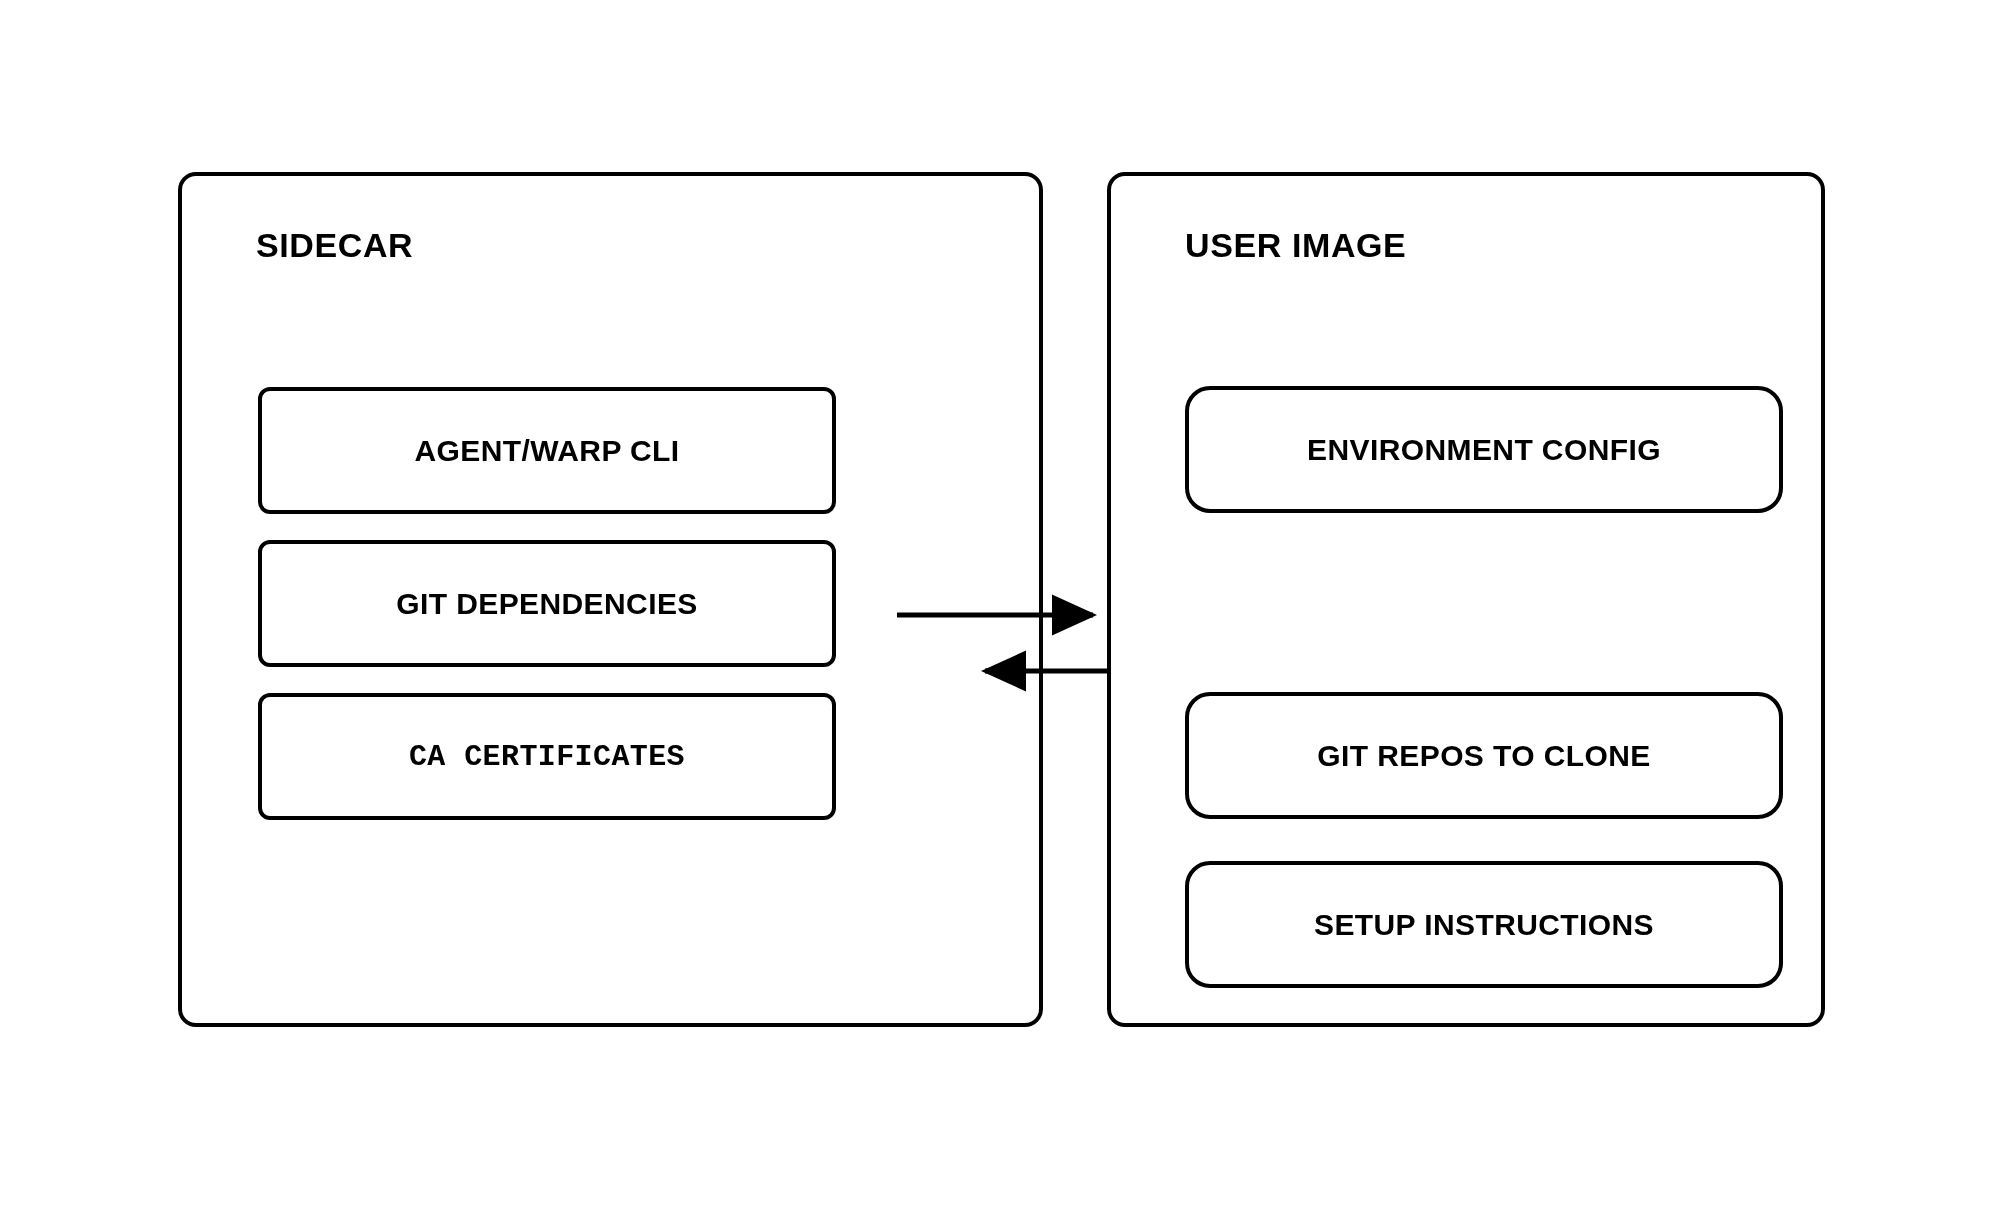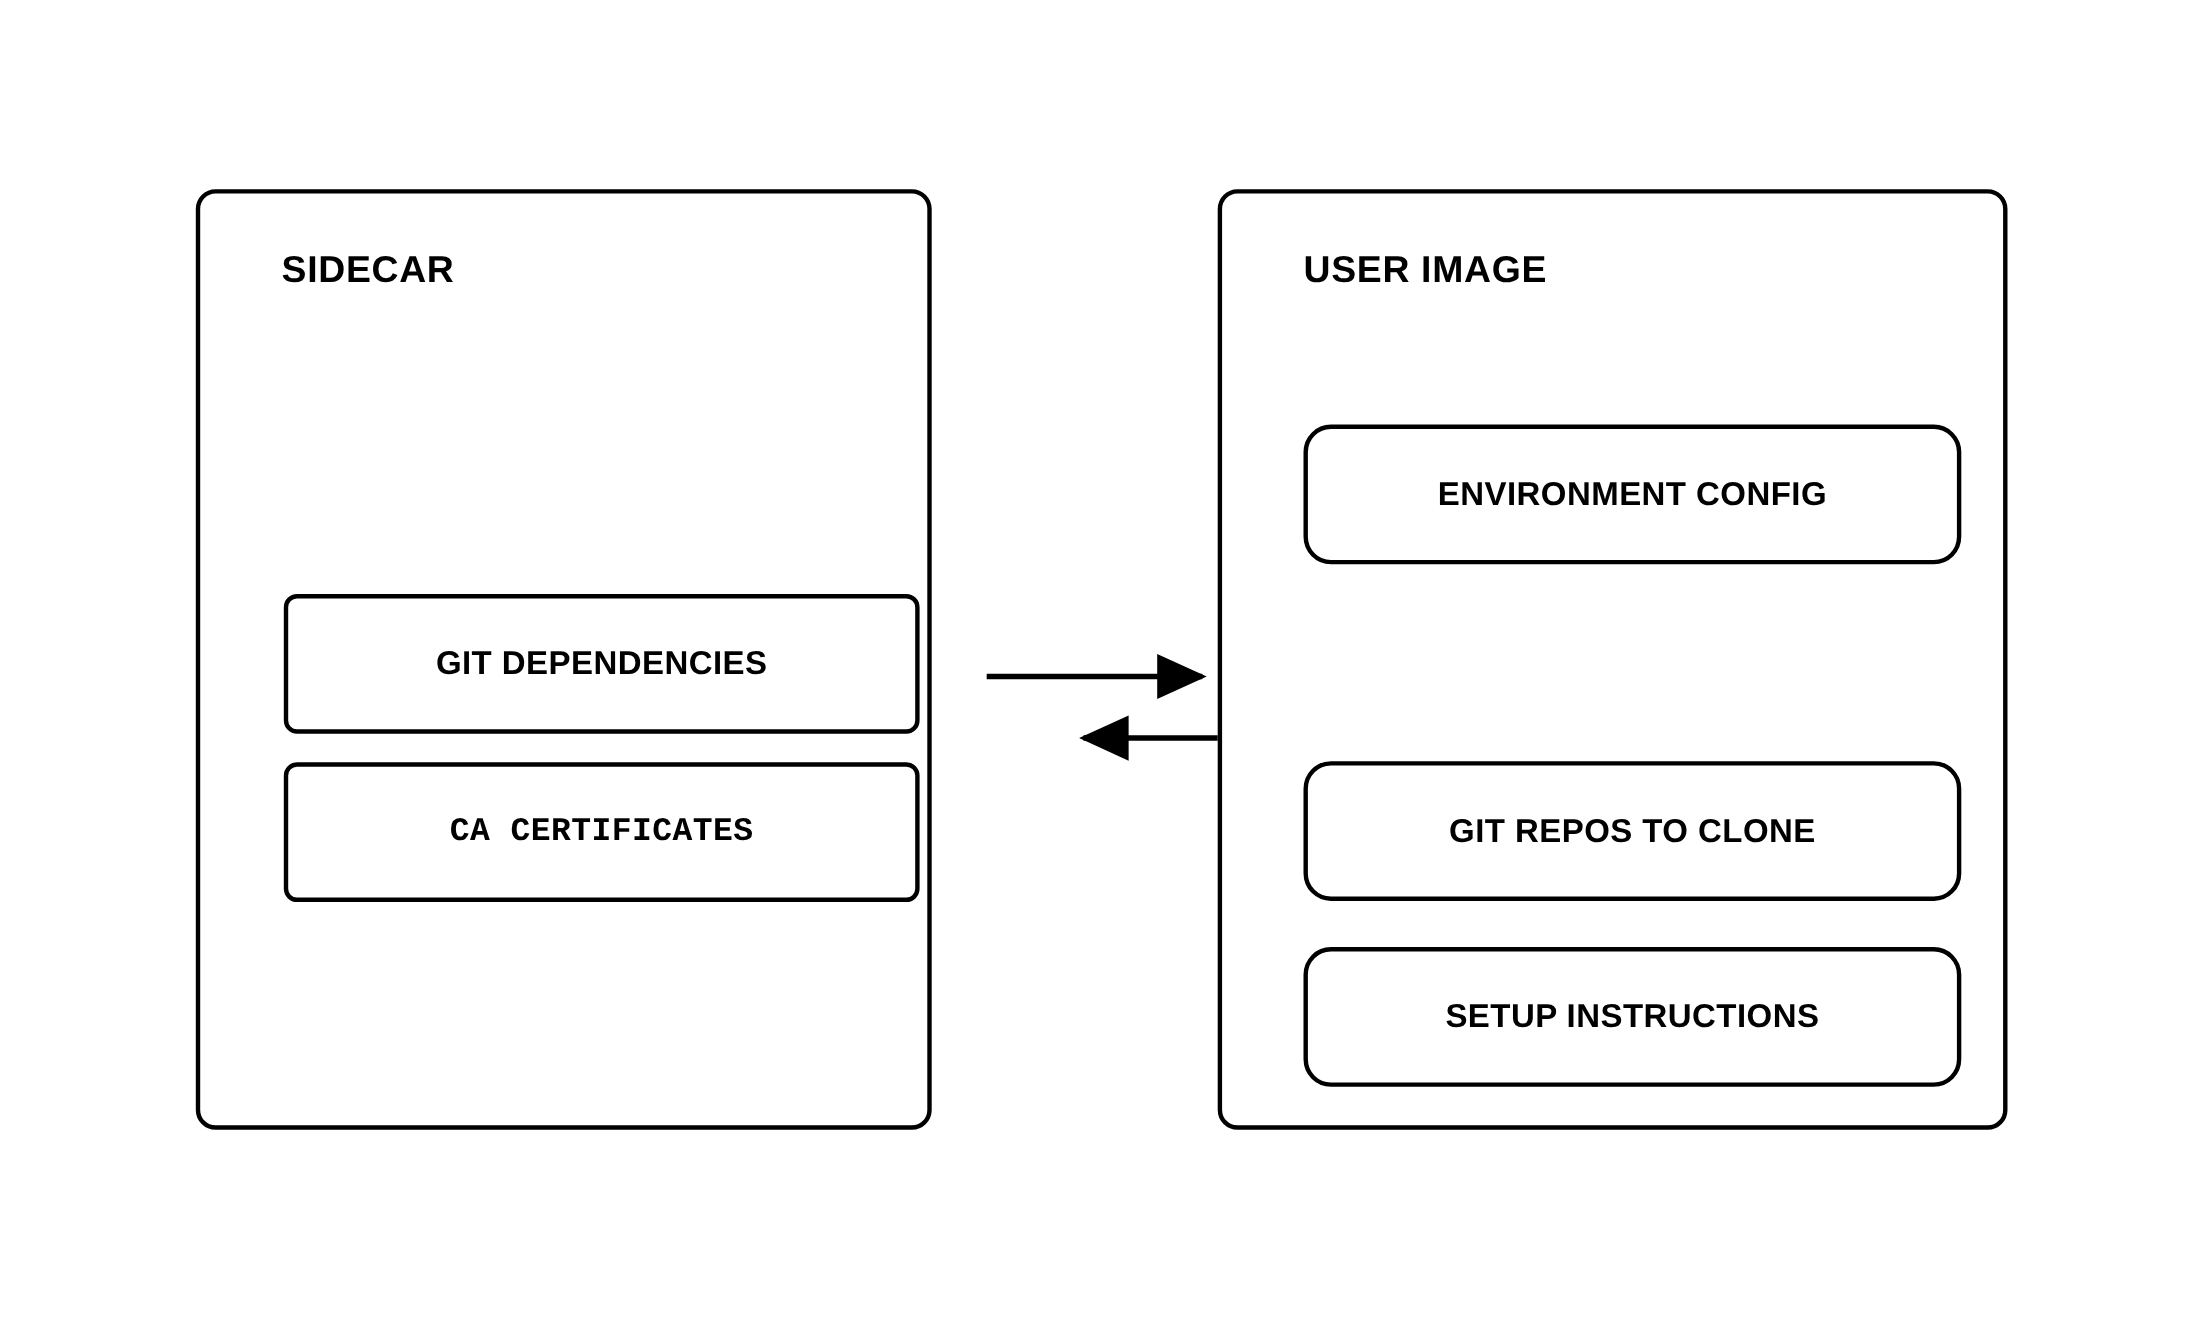--- a/index.html
+++ b/index.html
@@ -29,21 +29,21 @@
     position: absolute;
     box-sizing: border-box;
     background: #ffffff;
     border: 4px solid #000000;
     border-radius: 18px;
   }
 
   #panel-sidecar {
     left: 178px;
     top: 172px;
-    width: 669px;
+    width: 865px;
     height: 855px;
   }
 
   #panel-user-image {
     left: 1107px;
     top: 172px;
     width: 718px;
     height: 855px;
   }
 
@@ -104,20 +104,23 @@
   }
 </style>
 </head>
 <body>
 
 <div id="canvas">
 
   <div class="panel" id="panel-sidecar">
     <div class="panel-title">SIDECAR</div>
 
+    <div class="item-box sc-item" id="sc-item-0">
+      <span class="item-label">AGENT/WARP CLI</span>
+    </div>
 
     <div class="item-box sc-item" id="sc-item-1">
       <span class="item-label">GIT DEPENDENCIES</span>
     </div>
 
     <div class="item-box sc-item" id="sc-item-2">
       <span class="item-label">CA CERTIFICATES</span>
     </div>
   </div>
 

